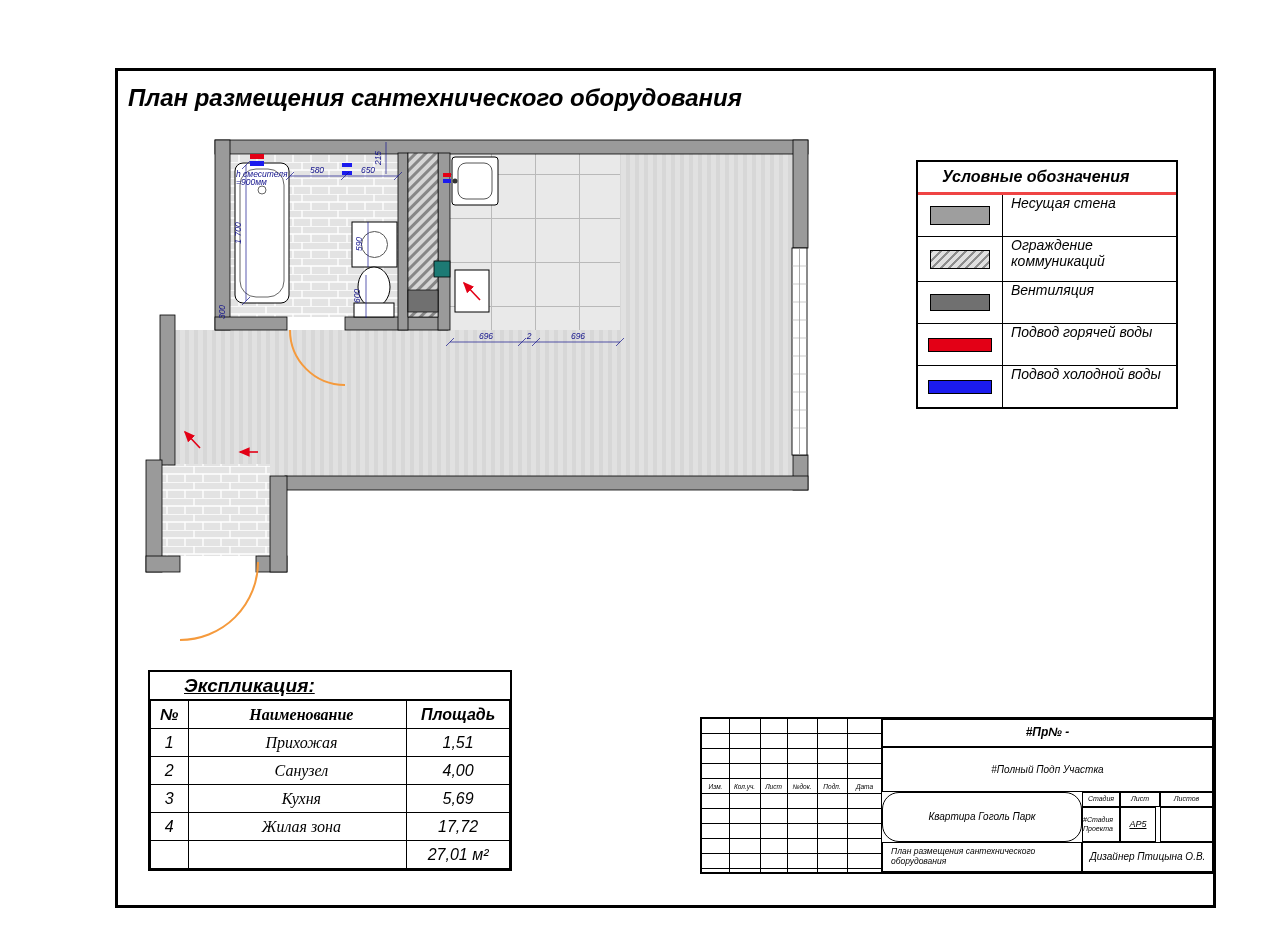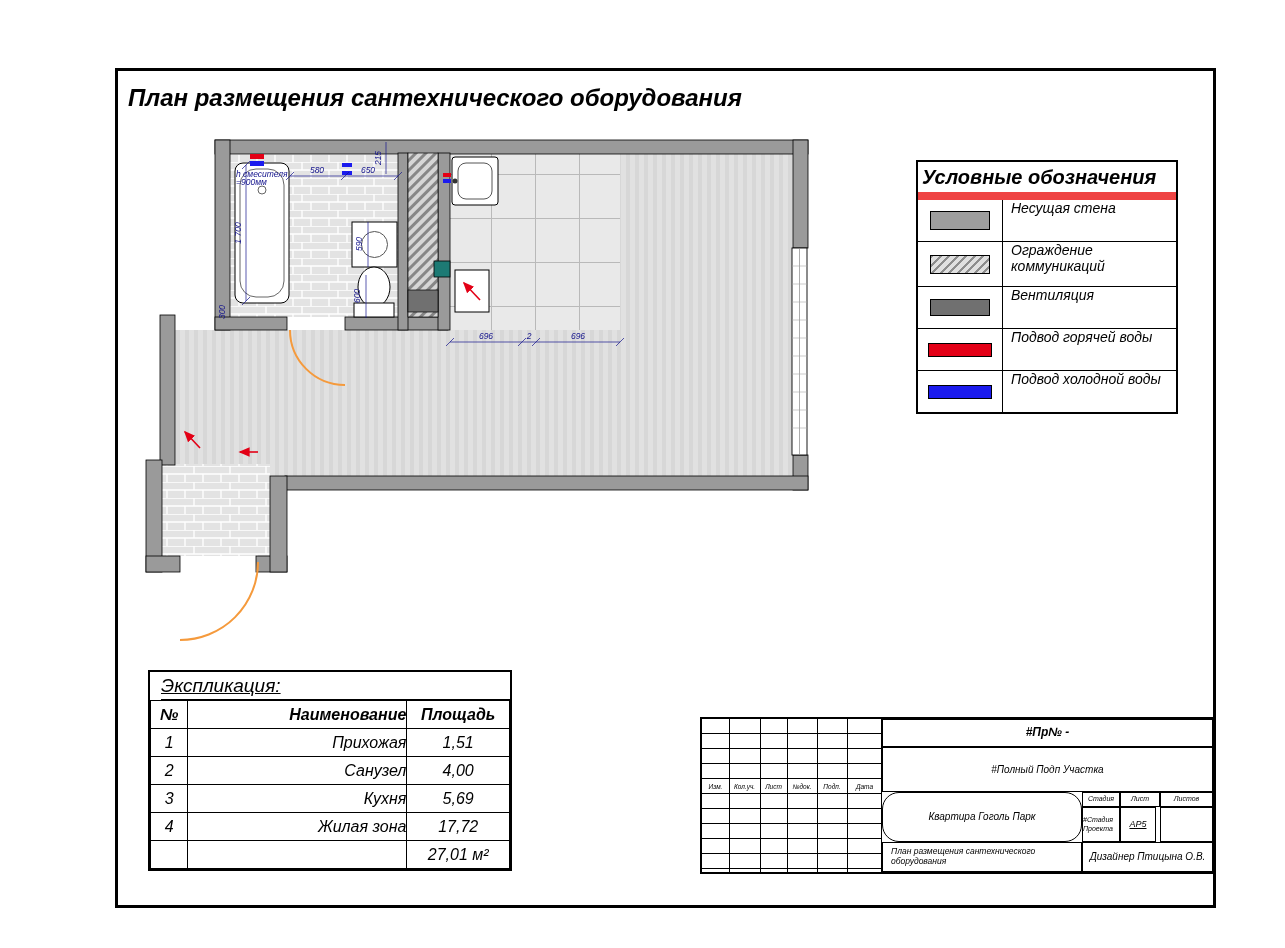--- a/index.html
+++ b/index.html
@@ -5,41 +5,41 @@
   html,body{margin:0;padding:0;background:#fff;width:1285px;height:948px;position:relative;
     font-family:"Liberation Sans",sans-serif;}
   .sheet-border{position:absolute;left:115px;top:68px;width:1095px;height:834px;border:3px solid #000;background:#fff;}
   .main-title{position:absolute;left:128px;top:84px;font-size:24px;font-weight:bold;font-style:italic;color:#000;white-space:nowrap;}
   .plan{position:absolute;left:140px;top:130px;}
   .dims line,.dims path{stroke:#14148c;fill:none;}
   .dimtext text{fill:#14148c;font-size:8.5px;font-style:italic;font-family:"Liberation Sans",sans-serif;}
 
   
   .legend{position:absolute;left:916px;top:160px;width:258px;border:2px solid #000;background:#fff;}
-  .legend-title{height:30px;border-bottom:8px solid #ef4444;font-size:20px;font-weight:bold;font-style:italic;display:flex;align-items:center;padding-left:4px;}
+  .legend-title{height:30px;border-bottom:3px solid #ef4444;font-size:16px;font-weight:bold;font-style:italic;display:flex;align-items:center;padding-left:24px;}
   .legend-row{display:flex;align-items:flex-start;height:41px;}
   .legend-row.tall{height:44px;}
   .legend-row + .legend-row{border-top:1px solid #000;}
   .legend-swatch-cell{width:84px;align-self:stretch;display:flex;align-items:center;justify-content:center;border-right:1px solid #000;}
   .legend-label{flex:1;font-style:italic;font-size:14px;line-height:1.15;padding-left:8px;}
   .sw-wall{width:58px;height:17px;background:#9e9e9e;border:1px solid #000;}
   .sw-hatch{width:58px;height:17px;border:1px solid #000;background:repeating-linear-gradient(135deg,#8d8d8d 0 2px,#e0e0e0 2px 6px);}
   .sw-vent{width:18px;height:18px;background:#1d7a74;border:1px solid #000;}
   .sw-sewer{width:58px;height:15px;background:#707070;border:1px solid #000;}
   .sw-hot{width:62px;height:12px;background:#e30016;border:1px solid #000;}
   .sw-cold{width:62px;height:12px;background:#1b1bee;border:1px solid #000;}
 
   
   .expl{position:absolute;left:148px;top:670px;width:360px;border:2px solid #000;background:#fff;font-style:italic;}
-  .expl-title{height:27px;font-size:19px;font-weight:normal;text-decoration:underline;display:flex;align-items:center;border-bottom:1px solid #000;margin-left:11px;}
+  .expl-title{height:27px;font-size:19px;font-weight:bold;text-decoration:underline;display:flex;align-items:center;padding-left:34px;border-bottom:1px solid #000;}
   .expl table{border-collapse:collapse;width:100%;}
   .expl td,.expl th{border:1px solid #000;height:27px;font-size:16px;font-style:italic;padding:0;}
   .expl th{font-weight:bold;}
   .c-num{width:38px;text-align:center;}
-  .c-name{width:218px;text-align:right;padding-left:8px !important;}
+  .c-name{width:218px;text-align:center;padding-left:8px !important;font-family:Liberation Serif, serif;}
   .c-area{width:104px;text-align:center;}
 
   
   .stamp{position:absolute;left:700px;top:717px;width:511px;height:153px;border:2px solid #000;background:#fff;}
   .stamp .cell{position:absolute;border:1px solid #000;box-sizing:border-box;display:flex;align-items:center;justify-content:center;text-align:left;font-style:italic;line-height:1.15;}
   .stamp-leftgrid{position:absolute;left:0;top:0;width:180px;height:153px;border-right:1px solid #000;box-sizing:border-box;
     background:repeating-linear-gradient(to bottom,transparent 0 14px,#000 14px 15px);}
   .stamp .vline{position:absolute;top:0;bottom:0;width:1px;background:#000;}
   .stamp .colhead{position:absolute;top:60px;height:15px;font-size:6.5px;font-style:italic;display:flex;align-items:center;justify-content:center;background:transparent;}
 </style>

